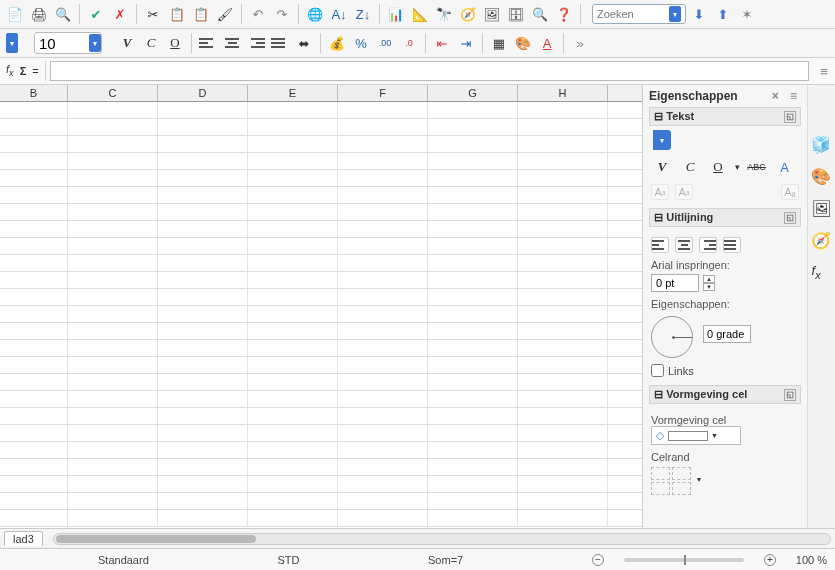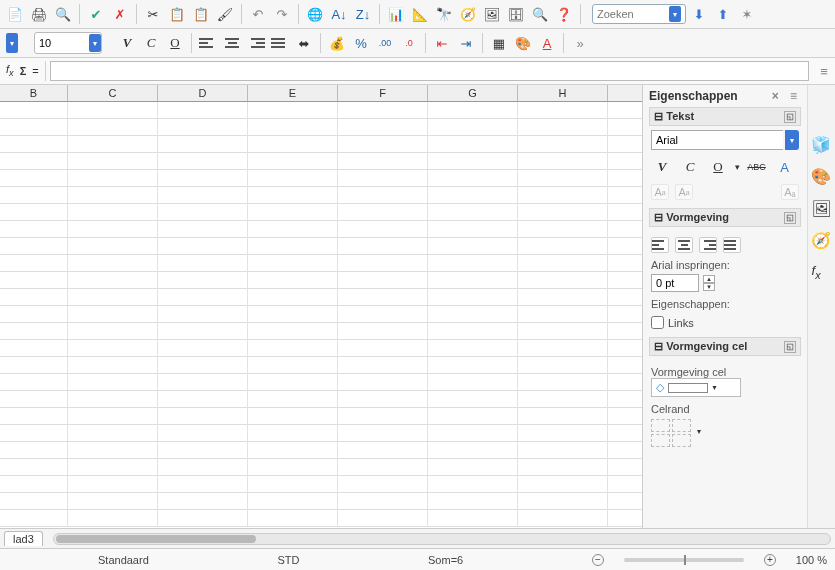--- a/index.html
+++ b/index.html
@@ -4,21 +4,21 @@
 <style>
 * { box-sizing: border-box; margin: 0; padding: 0; font-family: "Lucida Grande", Arial, sans-serif; }
 body { width: 835px; height: 570px; background: #fff; font-size: 11px; color: #333; overflow: hidden; position: relative; }
 .toolbar { display: flex; align-items: center; padding: 3px 4px; border-bottom: 1px solid #d0d0d0; gap: 2px; background: #f6f6f6; }
 .tbtn { width: 22px; height: 22px; display: inline-flex; align-items: center; justify-content: center; border-radius: 3px; cursor: default; font-size: 13px; }
 .sep { width: 1px; height: 20px; background: #ccc; margin: 0 3px; }
 .search-box { display:flex; align-items:center; border:1px solid #9ab; border-radius:3px; background:#fff; padding:1px 4px; margin-left: 6px;}
 .search-box input { border:none; outline:none; width:70px; font-size:11px; }
 .dropdown-chev { width:12px; height:16px; background:#3a76d6; display:inline-flex; align-items:center; justify-content:center; border-radius:2px; margin-left:2px; color:#fff; font-size:8px; }
 .fontsize-box { display:flex; align-items:center; border:1px solid #bbb; border-radius:3px; background:#fff; padding:1px 0 1px 4px; }
-.fontsize-box input { border:none; outline:none; width:48px; font-size:11px; }
+.fontsize-box input { border:none; outline:none; width:48px; font-size:15px; }
 .formula-row { display:flex; align-items:center; border-bottom:1px solid #d0d0d0; background:#f9f9f9;}
 .fx-area { display:flex; align-items:center; padding:2px 6px; gap:6px; border-right:1px solid #d0d0d0; }
 .formula-input { flex:1; border:1px solid #bbb; margin:3px 4px; padding:2px 4px; font-size:12px; background:#fff; }
 .main { display:flex; height: calc(570px - 100px); }
 .sheet { flex:1; overflow:hidden; position:relative; }
 .colheaders { display:flex; border-bottom:1px solid #999; background:#f0f0f0; }
 .colh { border-right:1px solid #bbb; text-align:center; font-size:11px; padding:2px 0; color:#333; background:#efefef;}
 .rows { overflow:hidden; }
 .row { display:flex; border-bottom:1px solid #ddd; height:17px; }
 .cell { border-right:1px solid #e2e2e2; height:17px; }
@@ -417,41 +417,40 @@
         <span class="close-x">≡</span>
       </span>
     </div>
 
     <div class="panel-title">
       <span>⊟ <span>Tekst</span></span>
       <span class="expand-ico">◱</span>
     </div>
     <div class="panel-body">
       <div class="font-select">
-        <input value="Arial" style="">
         <span class="dropdown-chev">▾</span>
       </div>
       <div class="fmt-row">
         <span class="tbtn" style="font-weight:bold;font-family:serif;font-style:italic;">V</span>
         <span class="tbtn" style="font-style:italic;font-family:serif;">C</span>
         <span class="tbtn" style="text-decoration:underline;font-family:serif;">O</span>
         <span style="font-size:9px;">▾</span>
         <span class="tbtn" style="text-decoration:line-through;font-size:9px;">ABC</span>
         <span class="tbtn" style="color:#37c;">A</span>
       </div>
       <div class="fmt-row">
         <span class="mini dis">A<sup style="font-size:7px;">a</sup></span>
         <span class="mini dis">A<sub style="font-size:7px;">a</sub></span>
         <span style="flex:1;"></span>
         <span class="mini dis">Aₐ</span>
       </div>
     </div>
 
     <div class="panel-title">
-      <span>⊟ <span>Vormgeving</span></span>
+      <span>⊟ <span>Uitlijning</span></span>
       <span class="expand-ico">◱</span>
     </div>
     <div class="panel-body">
       <div class="fmt-row">
         <span class="mini">
             <span class="align-ico">
               <span style="width:12px;"></span>
               <span style="width:7px;"></span>
               <span style="width:12px;"></span>
             </span>
@@ -480,20 +479,24 @@
       </div>
       <div class="lbl">Arial inspringen:</div>
       <div class="spin">
         <input value="0 pt" style="">
         <div class="updn">
             <span>▴</span>
             <span>▾</span>
           </div>
       </div>
       <div class="lbl">Eigenschappen:</div>
+      <div style="display:flex; align-items:center;">
+        <div class="circle"></div>
+        <input class="deg-input" value="0 grade" style="">
+      </div>
       <div class="chk">
         <input type="checkbox" style="">
         <span>Links</span>
       </div>
     </div>
 
     <div class="panel-title">
       <span>⊟ <span>Vormgeving cel</span></span>
       <span class="expand-ico">◱</span>
     </div>
@@ -531,21 +534,21 @@
   <div class="hscroll">
       <div class="thumb"></div>
     </div>
 </div>
 
 <div class="status">
   <span style="margin-left:90px;">Standaard</span>
   <span class="flex1"></span>
   <span>STD</span>
   <span class="flex1"></span>
-  <span>Som=6</span>
+  <span>Som=7</span>
   <span class="flex1"></span>
   <span style="border:1px solid #888;border-radius:50%;width:12px;height:12px;display:inline-flex;align-items:center;justify-content:center;font-size:10px;">−</span>
   <div class="zoom-slider">
       <div class="zt"></div>
     </div>
   <span style="border:1px solid #888;border-radius:50%;width:12px;height:12px;display:inline-flex;align-items:center;justify-content:center;font-size:10px;">+</span>
   <span>100 %</span>
 </div>
 
 </body></html>

